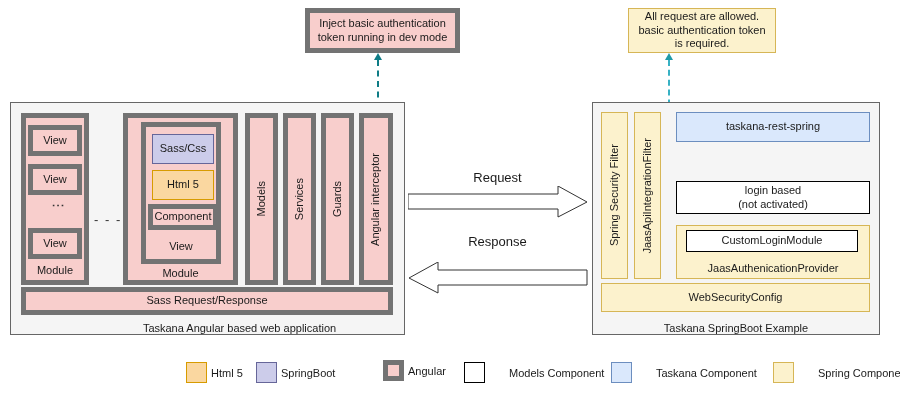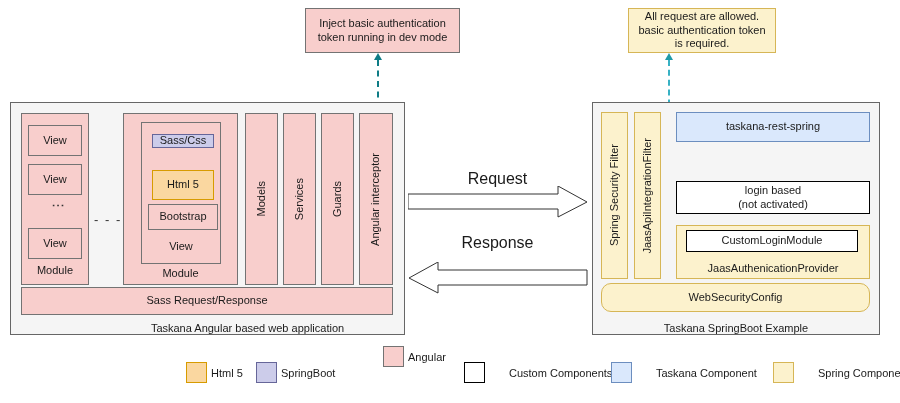--- a/index.html
+++ b/index.html
@@ -18,21 +18,21 @@
 
   
   .bx {
     position: absolute;
     display: flex;
     align-items: center;
     justify-content: center;
     text-align: center;
     line-height: 1.22;
   }
-  .angular  { background: #f8cecc; border: 1px solid #737373; }
+  .angular  { background: #f8cecc; border: 5px solid #737373; }
   .bootstrap{ background: #ccccea; border: 1px solid #666699; }
   .html5    { background: #fad7a0; border: 1px solid #d79b00; }
   .spring   { background: #fcf2cd; border: 1px solid #d6b656; justify-content: center; }
   .taskana  { background: #dae8fc; border: 1px solid #6c8ebf; }
   .custom   { background: #ffffff; border: 1px solid #000000; }
   .panel    { background: #f5f5f5; border: 1px solid #666666; }
 
   .vert {
     writing-mode: vertical-rl;
     transform: rotate(180deg);
@@ -64,21 +64,21 @@
     border-left: 4px solid transparent;
     border-right: 4px solid transparent;
     border-bottom: 7px solid #0e7c86;
   }
   .arrowhead-up.light { border-bottom-color: #1f9aa8; }
 
   
   .blockarrow { position: absolute; }
   .arrowlabel {
     position: absolute;
-    font-size: 16px;
+    font-size: 13px;
     text-align: center;
     white-space: nowrap;
   }
 
   
   .legend-item {
     position: absolute;
     display: flex;
     align-items: center;
     gap: 4px;
@@ -142,28 +142,28 @@
 <div class="caption" style="left:21px; top:264px; width:68px;">
   <span>Module</span>
 </div>
 
 <div class="dots" style="left:94px; top:212px;">
   <span>- - -</span>
 </div>
 
 <div class="bx angular" style="left:123px; top:113px; width:115px; height:172px;"></div>
 <div class="bx angular" style="left:141px; top:122px; width:80px; height:142px;"></div>
-<div class="bx bootstrap" style="left:152px; top:134px; width:62px; height:14px;">
+<div class="bx bootstrap" style="left:152px; top:134px; width:62px; height:30px;">
   <span>Sass/Css</span>
 </div>
 <div class="bx html5" style="left:152px; top:170px; width:62px; height:30px;">
   <span>Html 5</span>
 </div>
 <div class="bx angular" style="left:148px; top:204px; width:70px; height:26px;">
-  <span>Bootstrap</span>
+  <span>Component</span>
 </div>
 <div class="caption" style="left:141px; top:240px; width:80px;">
   <span>View</span>
 </div>
 <div class="caption" style="left:123px; top:267px; width:115px;">
   <span>Module</span>
 </div>
 
 <div class="bx angular" style="left:245px; top:113px; width:33px; height:172px;">
   <span class="vert">Models</span>
@@ -175,21 +175,21 @@
   <span class="vert">Guards</span>
 </div>
 <div class="bx angular" style="left:359px; top:113px; width:34px; height:172px;">
   <span class="vert">Angular interceptor</span>
 </div>
 
 <div class="bx angular" style="left:21px; top:287px; width:372px; height:28px;">
   <span>Sass Request/Response</span>
 </div>
 
-<div class="caption" style="left:18px; top:322px; width:459px;">
+<div class="caption" style="left:10px; top:322px; width:459px;">
   <span>Taskana Angular based web application</span>
 </div>
 
 <div class="arrowlabel" style="left:410px; top:170px; width:175px;">
   <span>Request</span>
 
 </div>
 <svg class="blockarrow" style="left:408px; top:186px;" width="180" height="32" viewBox="0 0 180 32">
   <polygon points="0,8 150,8 150,0 179,16 150,31 150,23 0,23" fill="#ffffff" stroke="#333333" stroke-width="1"></polygon>
 </svg>
@@ -219,43 +219,43 @@
   <span>(not activated)</span>
 </div>
 
 <div class="bx spring" style="left:676px; top:225px; width:194px; height:54px; align-items:flex-end; padding-bottom:3px;">
   <span>JaasAuthenicationProvider</span>
 </div>
 <div class="bx custom" style="left:686px; top:230px; width:172px; height:22px;">
   <span>CustomLoginModule</span>
 </div>
 
-<div class="bx spring" style="left:601px; top:283px; width:269px; height:29px;border-radius:10px;">
+<div class="bx spring" style="left:601px; top:283px; width:269px; height:29px;">
   <span>WebSecurityConfig</span>
 </div>
 
 <div class="caption" style="left:592px; top:322px; width:288px;">
   <span>Taskana SpringBoot Example</span>
 </div>
 
 <div class="legend-item" style="left:186px; top:362px;">
   <span class="swatch html5"></span>
   <span>Html 5</span>
 </div>
 <div class="legend-item" style="left:256px; top:362px;">
   <span class="swatch bootstrap"></span>
   <span>SpringBoot</span>
 </div>
-<div class="legend-item" style="left:338px; top:346px;padding-left:45px;">
+<div class="legend-item" style="left:338px; top:360px;padding-left:45px;">
   <span class="swatch angular"></span>
   <span>Angular</span>
 </div>
 <div class="legend-item" style="left:464px; top:362px;">
   <span class="swatch custom"></span>
-  <span style="margin-left:20px;">Custom Components</span>
+  <span style="margin-left:20px;">Models Component</span>
 </div>
 <div class="legend-item" style="left:611px; top:362px;">
   <span class="swatch taskana"></span>
   <span style="margin-left:20px;">Taskana Component</span>
 </div>
 <div class="legend-item" style="left:752px; top:362px;padding-left:21px;">
   <span class="swatch spring"></span>
   <span style="margin-left:20px;">Spring Component</span>
 </div>
 

